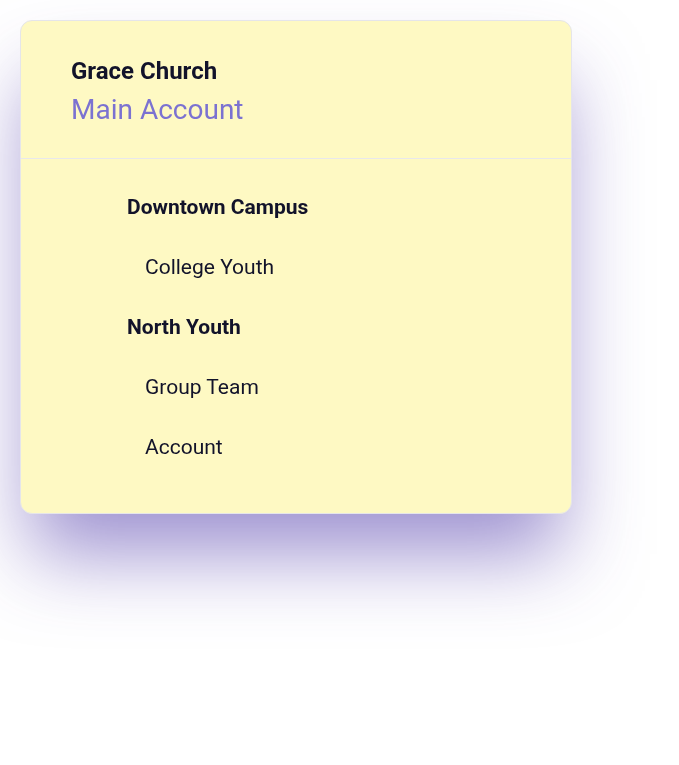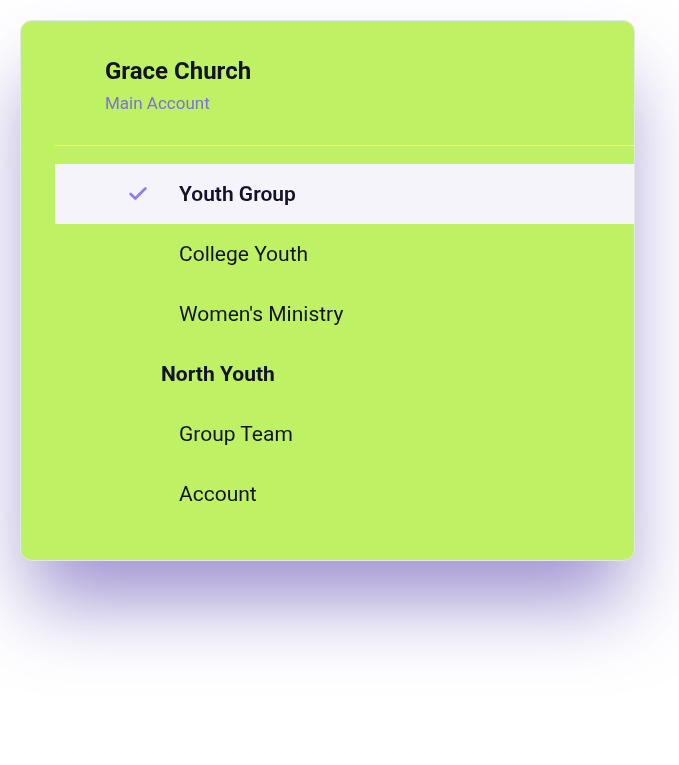--- a/index.html
+++ b/index.html
@@ -8,40 +8,39 @@
       box-sizing: border-box;
     }
     body {
       font-family: -apple-system, BlinkMacSystemFont, 'Segoe UI', Roboto, Helvetica, Arial, sans-serif;
       background: #ffffff;
       padding: 20px;
       width: 679px;
       height: 765px;
     }
     .card {
-      width: 615px;
-      background: #bef264;
+      width: 552px;
+      background: #fef9c3;
       border-radius: 12px;
       border: 1px solid #e5e5ea;
       box-shadow: 0 50px 80px -10px rgba(77, 55, 170, 0.55);
       overflow: hidden;
-      padding-left: 34px;
     }
     .header {
       padding: 36px 50px 32px 50px;
       border-bottom: 1px solid #e8e8ec;
     }
     .header-title {
       font-size: 24px;
       font-weight: 700;
       color: #12132a;
       margin-bottom: 8px;
     }
     .header-subtitle {
-      font-size: 17px;
+      font-size: 28px;
       font-weight: 400;
       color: #7b72d1;
     }
     .list {
       padding-top: 18px;
       padding-bottom: 36px;
     }
     .campus-header {
       font-size: 21px;
       font-weight: 700;
@@ -73,37 +72,27 @@
 </head>
 <body>
 
 <div class="card">
   <div class="header">
     <div class="header-title">Grace Church</div>
     <div class="header-subtitle">Main Account</div>
   </div>
   <div class="list">
 
+    <div class="campus-header">Downtown Campus</div>
 
-    <div class="item selected">
-      <span class="check-icon">
-        <svg viewBox="0 0 24 24" fill="none" stroke="currentColor" stroke-width="3" stroke-linecap="round" stroke-linejoin="round">
-          <polyline points="20 6 9 17 4 12"></polyline>
-        </svg>
-      </span>
-      <span>Youth Group</span>
-    </div>
 
     <div class="item">
       <span>College Youth</span>
     </div>
 
-    <div class="item">
-      <span>Women's Ministry</span>
-    </div>
 
     <div class="campus-header">North Youth</div>
 
     <div class="item">
       <span>Group Team</span>
     </div>
 
     <div class="item">
       <span>Account</span>
     </div>

